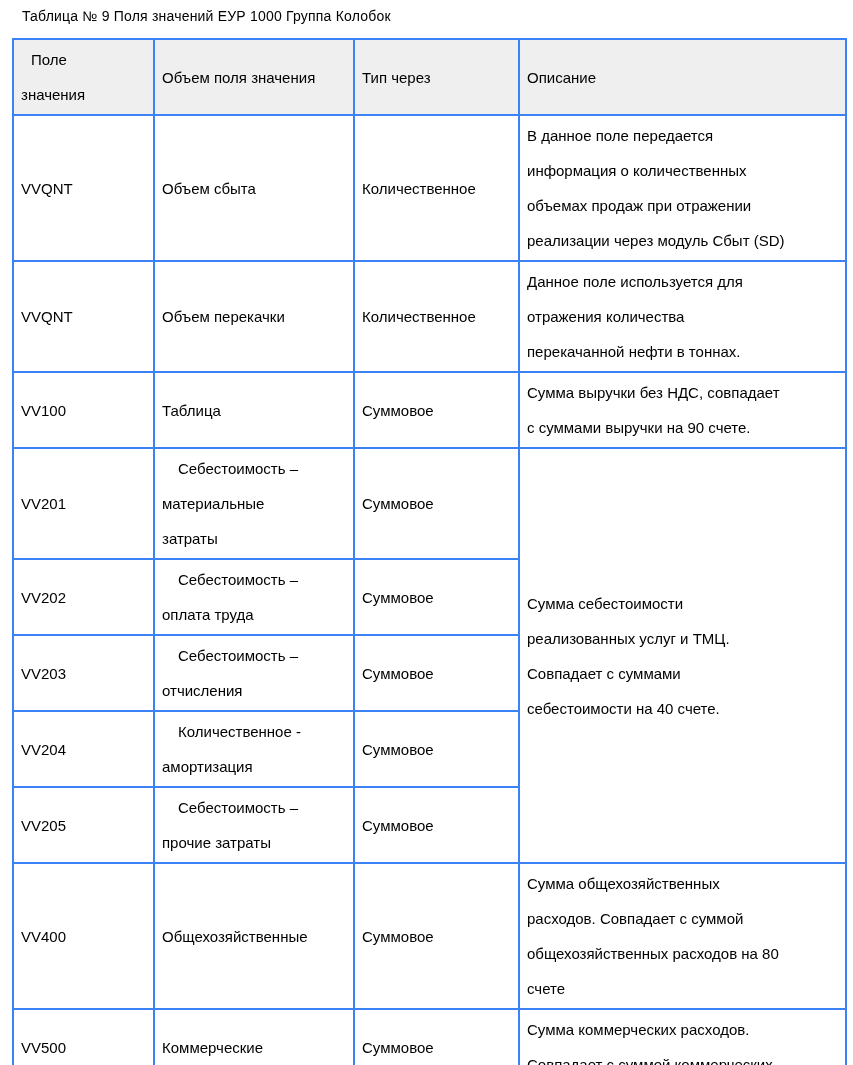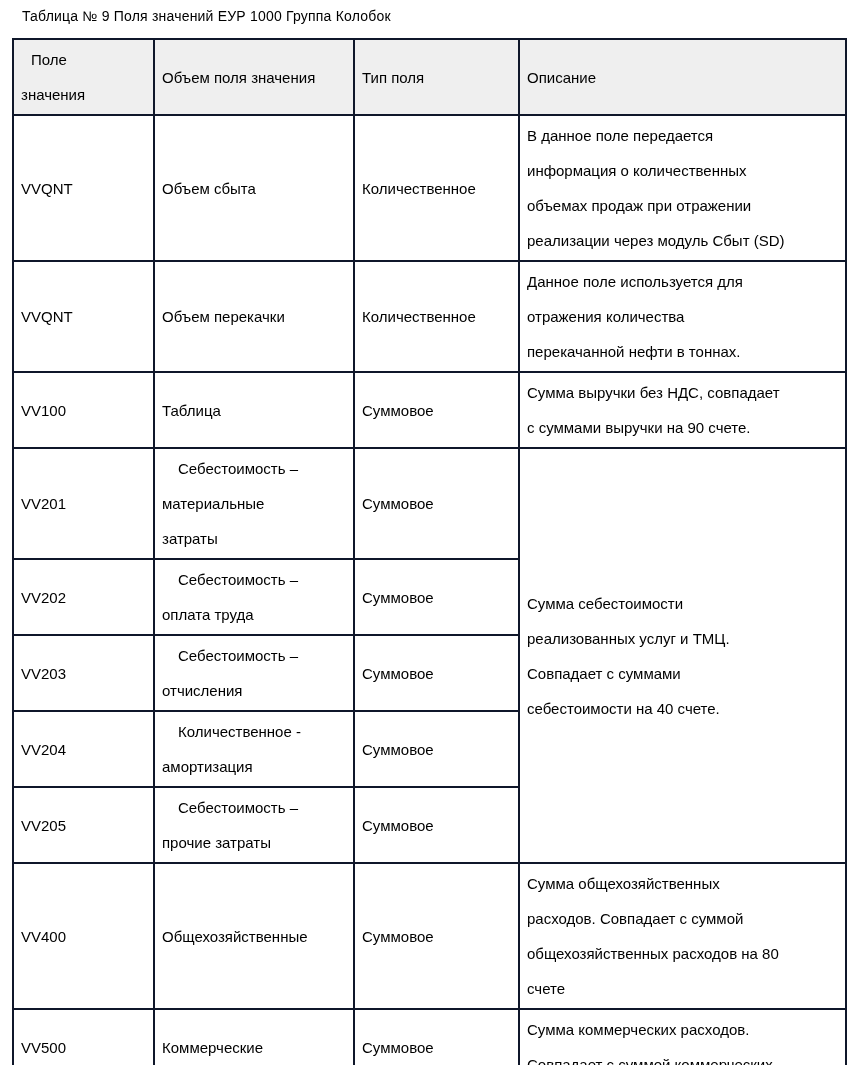--- a/index.html
+++ b/index.html
@@ -26,21 +26,21 @@
   }
   table.fields-table {
     border-collapse: collapse;
     table-layout: fixed;
     width: 833px;
     margin: 11px 0 0 12px;
     border: 2px solid #000;
   }
   .fields-table th,
   .fields-table td {
-    border: 2px solid #0f172a;
+    border: 2px solid #3b82f6;
     font-size: 15px;
     font-weight: normal;
     line-height: 35px;
     text-align: left;
     vertical-align: middle;
     padding: 2px 8px 2px 7px;
     white-space: pre-line;
     overflow: hidden;
     margin-left: 36px;
   }
@@ -72,21 +72,21 @@
       <col class="c1">
         <col class="c2">
         <col class="c3">
         <col class="c4">
     </colgroup>
     <thead>
       <tr style="height:66px;">
         <th class="hang">Поле
 значения</th>
         <th>Объем поля значения</th>
-        <th>Тип поля</th>
+        <th>Тип через</th>
         <th>Описание</th>
       </tr>
     </thead>
     <tbody>
 
       <tr style="height:139px;">
         <td>VVQNT</td>
         <td>Объем сбыта</td>
         <td>Количественное</td>
         <td>В данное поле передается

